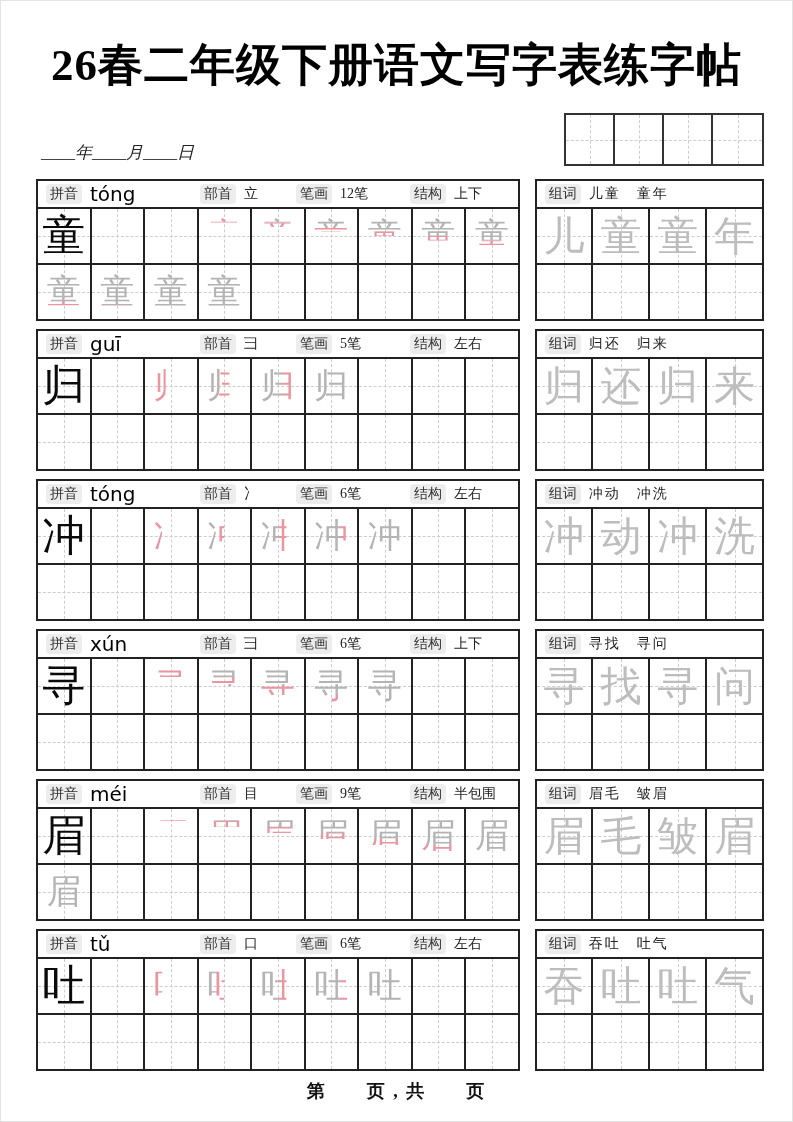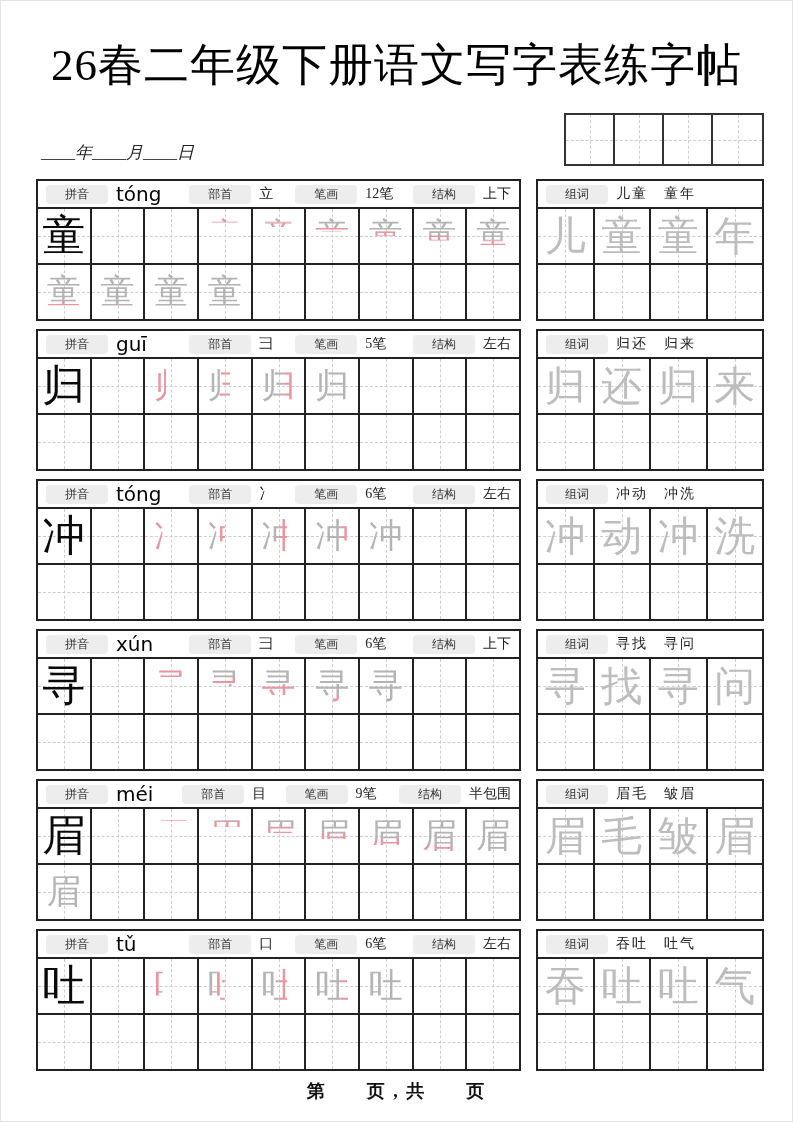--- a/index.html
+++ b/index.html
@@ -10,21 +10,21 @@
     border:1px solid #e3e3e3;
     box-sizing:border-box;
     font-family:"Liberation Sans", sans-serif;
     color:#111;
     overflow:hidden;
   }
   .title{
     position:absolute;top:34px;left:0;right:0;
     text-align:center;
     font-family:"Liberation Serif", serif;
-    font-weight:normal;
+    font-weight:bold;
     font-size:45px;
     letter-spacing:1px;
     color:#000;
     margin:0;
   }
   .header-row{position:absolute;top:130px;left:0;right:0;height:56px;}
   .hdr-text{
     position:absolute;
     font-family:"Liberation Serif", serif;
     font-size:17px;color:#222;
@@ -67,22 +67,22 @@
   .info-row{
     height:28px;flex:0 0 28px;
     display:flex;align-items:center;
     padding:0 8px;gap:8px;
     border-bottom:2px solid #222;
     box-sizing:border-box;
   }
   .pill{
     background:#ededed;
     border-radius:4px;
-    padding:1px 19px;
-    font-size:12px;
+    padding:1px 4px;
+    font-size:14px;
     color:#333;
     font-family:"Liberation Serif", serif;
     white-space:nowrap;
   }
   .pinyin-val{
     font-size:20px;color:#000;
     width:102px;
     font-family:"DejaVu Sans", sans-serif;
   }
   .info-val{

